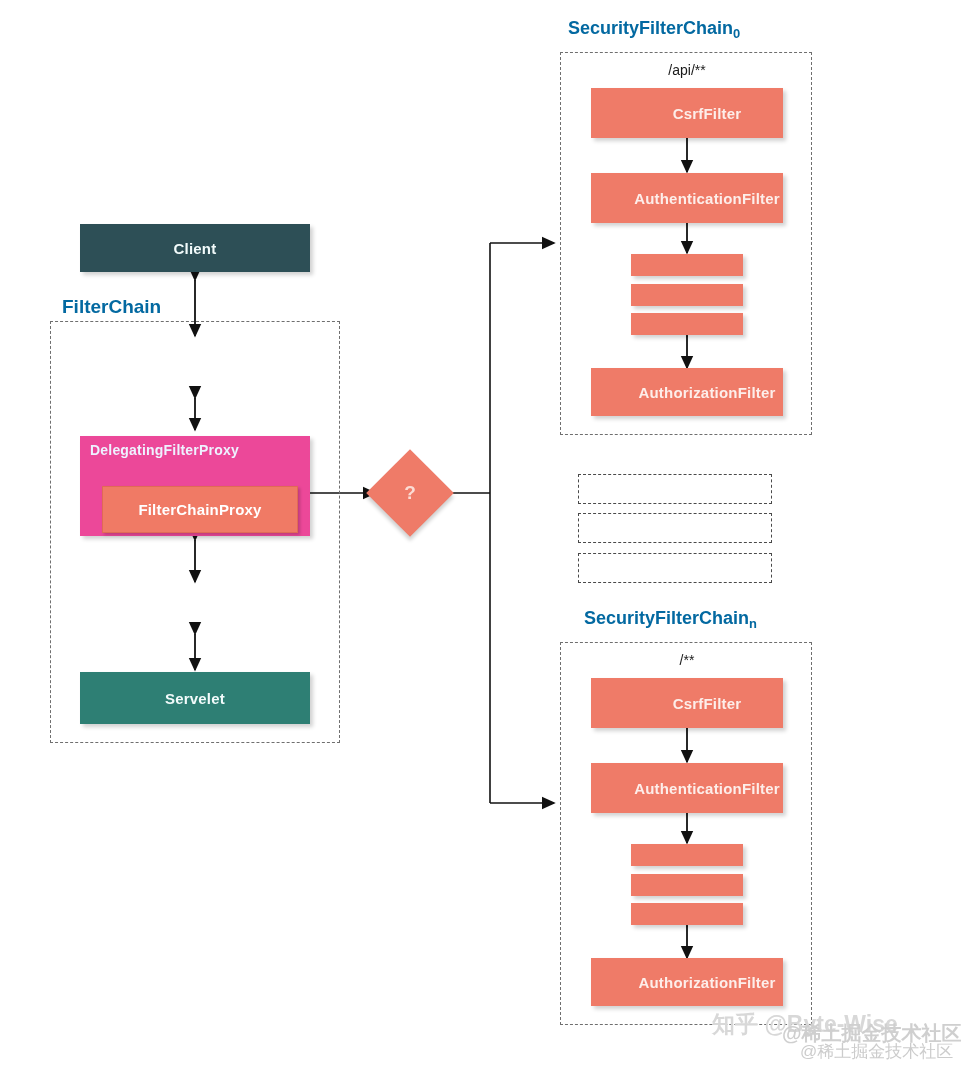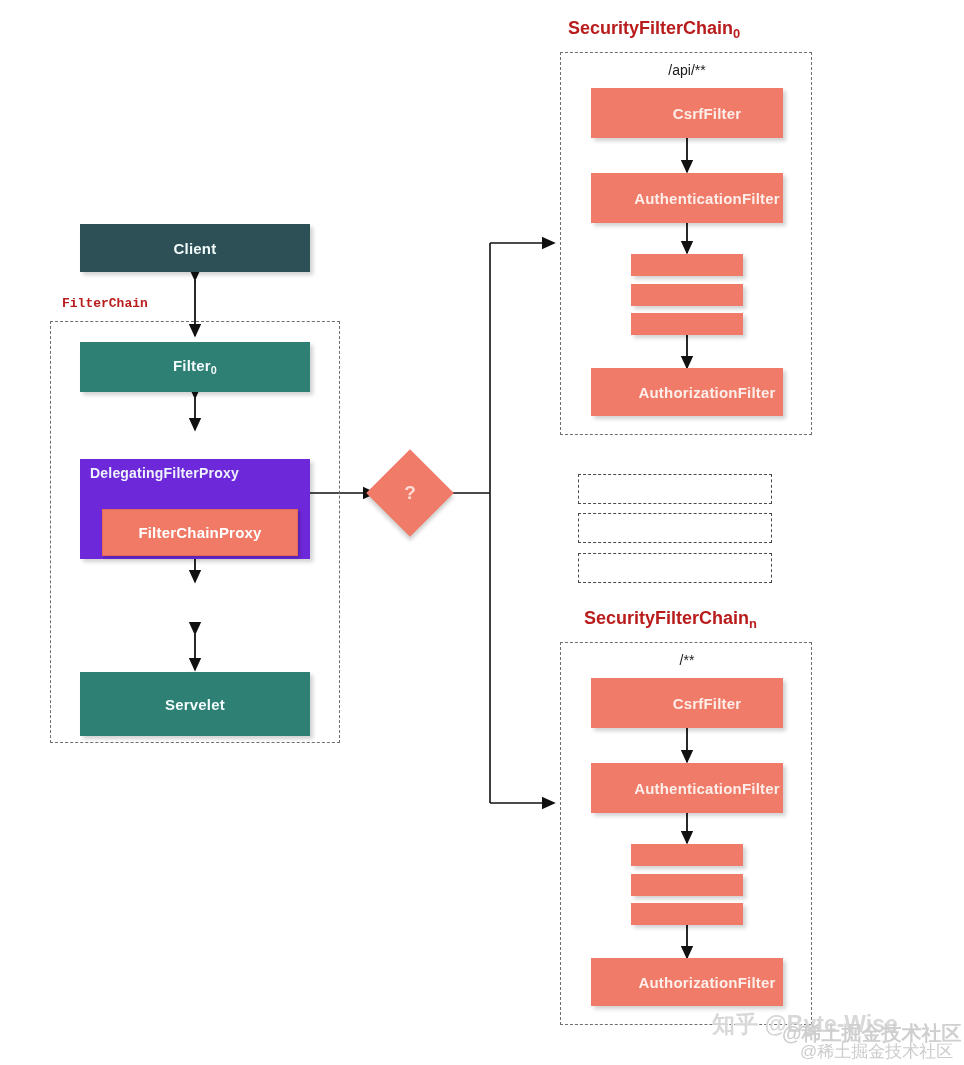--- a/index.html
+++ b/index.html
@@ -8,29 +8,29 @@
   .canvas{position:absolute;inset:0;}
   svg.wires{position:absolute;left:0;top:0;width:964px;height:1065px;pointer-events:none;}
 
   
   .box{position:absolute;display:flex;align-items:center;justify-content:center;
        color:#f2fbfb;font-weight:bold;font-size:15px;letter-spacing:.2px;
        box-shadow:3px 3px 4px rgba(0,0,0,.18);box-sizing:border-box;}
   .box.client{background:#2d4f56;align-items:center;}
   .box.teal{background:#2e7f74;}
   .box.salmon{background:#ef7b68;color:#fdeeea;padding-left:40px;}
-  .box.blue{background:#6d28d9;margin-top:23px;}
+  .box.blue{background:#ec4899;}
   .box.inner-salmon{background:#f07a65;color:#ffffff;border:1px solid #e06a55;}
 
   .dfp-label{position:absolute;left:10px;top:6px;font-size:14px;font-weight:bold;color:#eef2ff;}
 
   
   .frame{position:absolute;border:1.6px dashed #6f6f6f;box-sizing:border-box;background:transparent;}
-  .frame-label{position:absolute;font-weight:bold;color:#b91c1c;}
-  .frame-label.sm{font-size:13px;font-family:Liberation Mono, monospace;}
+  .frame-label{position:absolute;font-weight:bold;color:#0369a1;}
+  .frame-label.sm{font-size:19px;}
   .frame-label.lg{font-size:18px;}
 
   
   .ph{position:absolute;border:1.6px dashed #4a4a4a;box-sizing:border-box;}
 
   
   .pattern{position:absolute;font-size:14px;color:#1a1a1a;text-align:center;width:200px;}
 
   
   .diamond{position:absolute;width:62px;height:62px;background:#ef7b68;
@@ -89,35 +89,30 @@
   <div class="box client" style="left:80px;top:224px;width:230px;height:48px;">
     <span>Client</span>
   </div>
 
   <div class="frame-label sm" style="left:62px;top:296px;">
     <span>FilterChain</span>
   </div>
 
   <div class="frame" style="left:50px;top:321px;width:290px;height:422px;"></div>
 
-  <div class="box teal" style="left:80px;top:342px;width:230px;height:50px;">
-    <span>
-      <span>Filter</span><sub>0</sub>
-    </span>
-  </div>
 
   <div class="box blue" style="left:80px;top:436px;width:230px;height:100px;display:block;">
     <span class="dfp-label">DelegatingFilterProxy</span>
     <div class="box inner-salmon" style="left:22px;top:50px;width:196px;height:47px;box-shadow:2px 2px 3px rgba(0,0,0,.2);">
       <span>FilterChainProxy</span>
     </div>
   </div>
 
 
-  <div class="box teal" style="left:80px;top:672px;width:230px;height:64px;">
+  <div class="box teal" style="left:80px;top:672px;width:230px;height:52px;">
     <span>Servelet</span>
   </div>
 
   <div class="diamond" style="left:379px;top:462px;"></div>
   <div class="diamond-text" style="left:370px;top:482px;">?</div>
 
   <div class="frame-label lg" style="left:568px;top:18px;">
     <span>SecurityFilterChain</span><sub>0</sub>
   </div>
 

